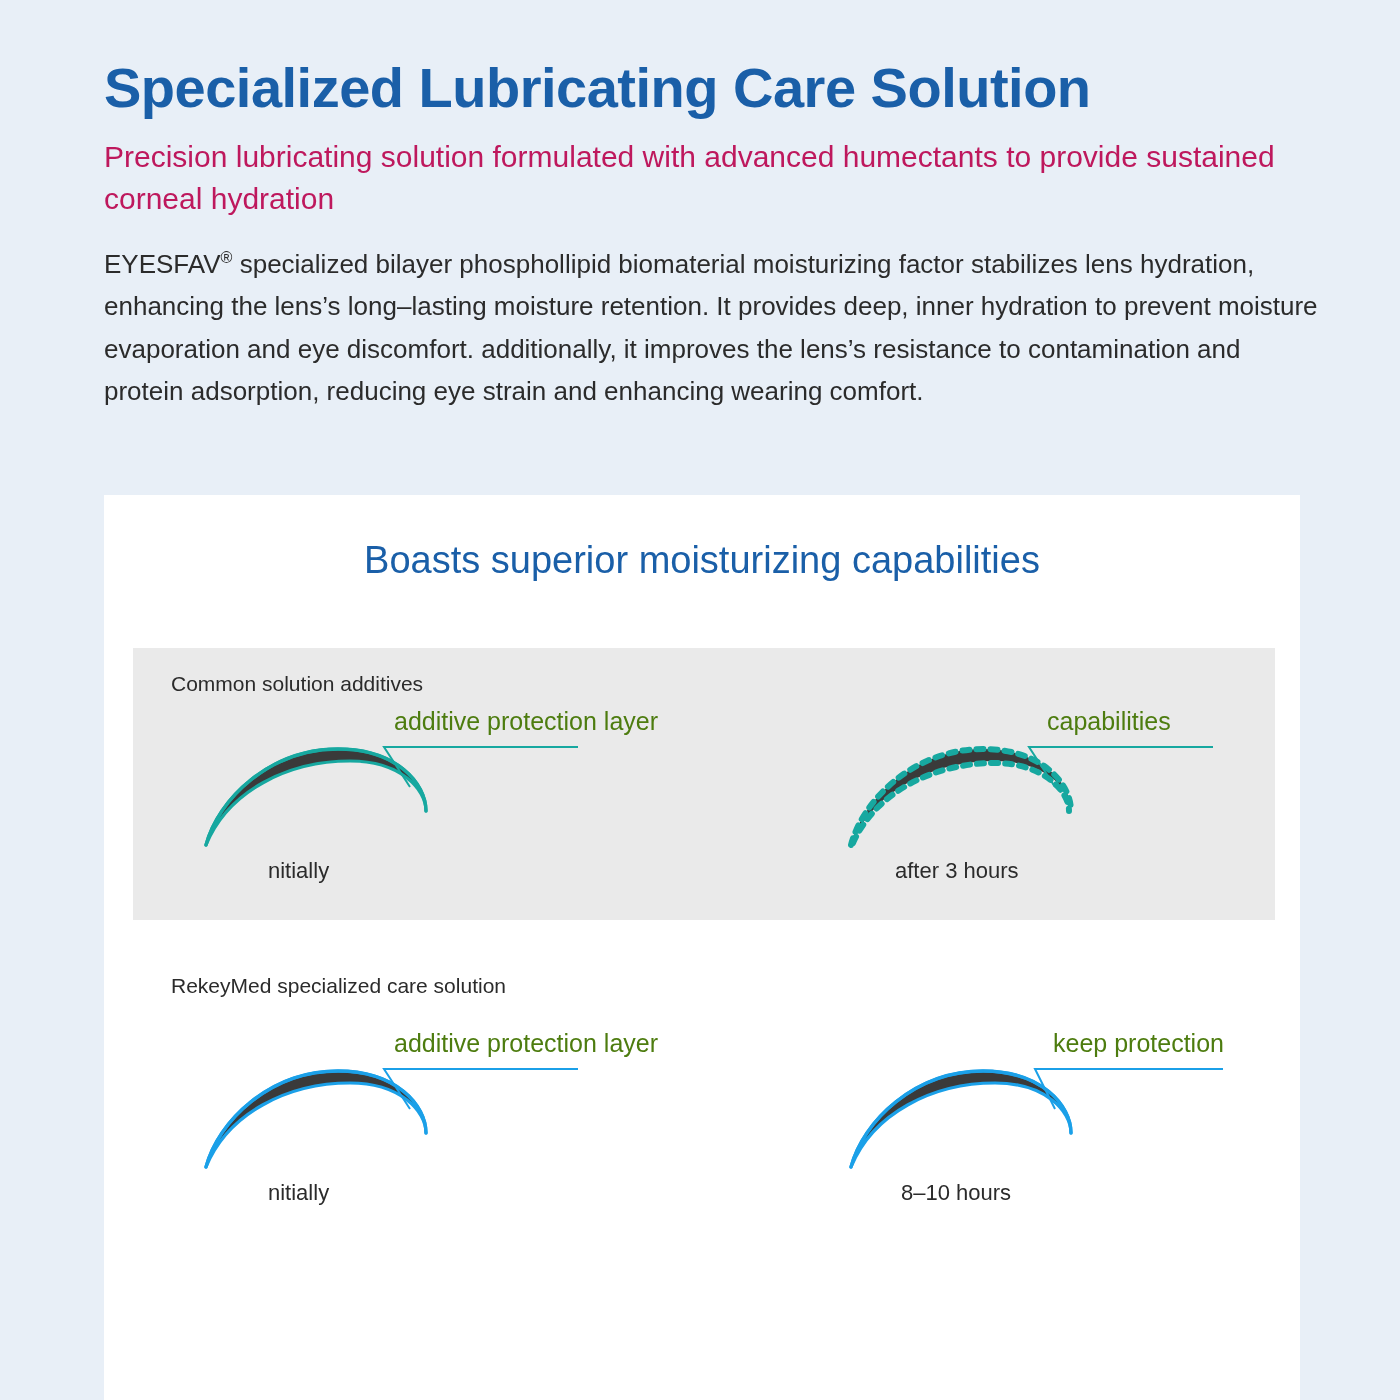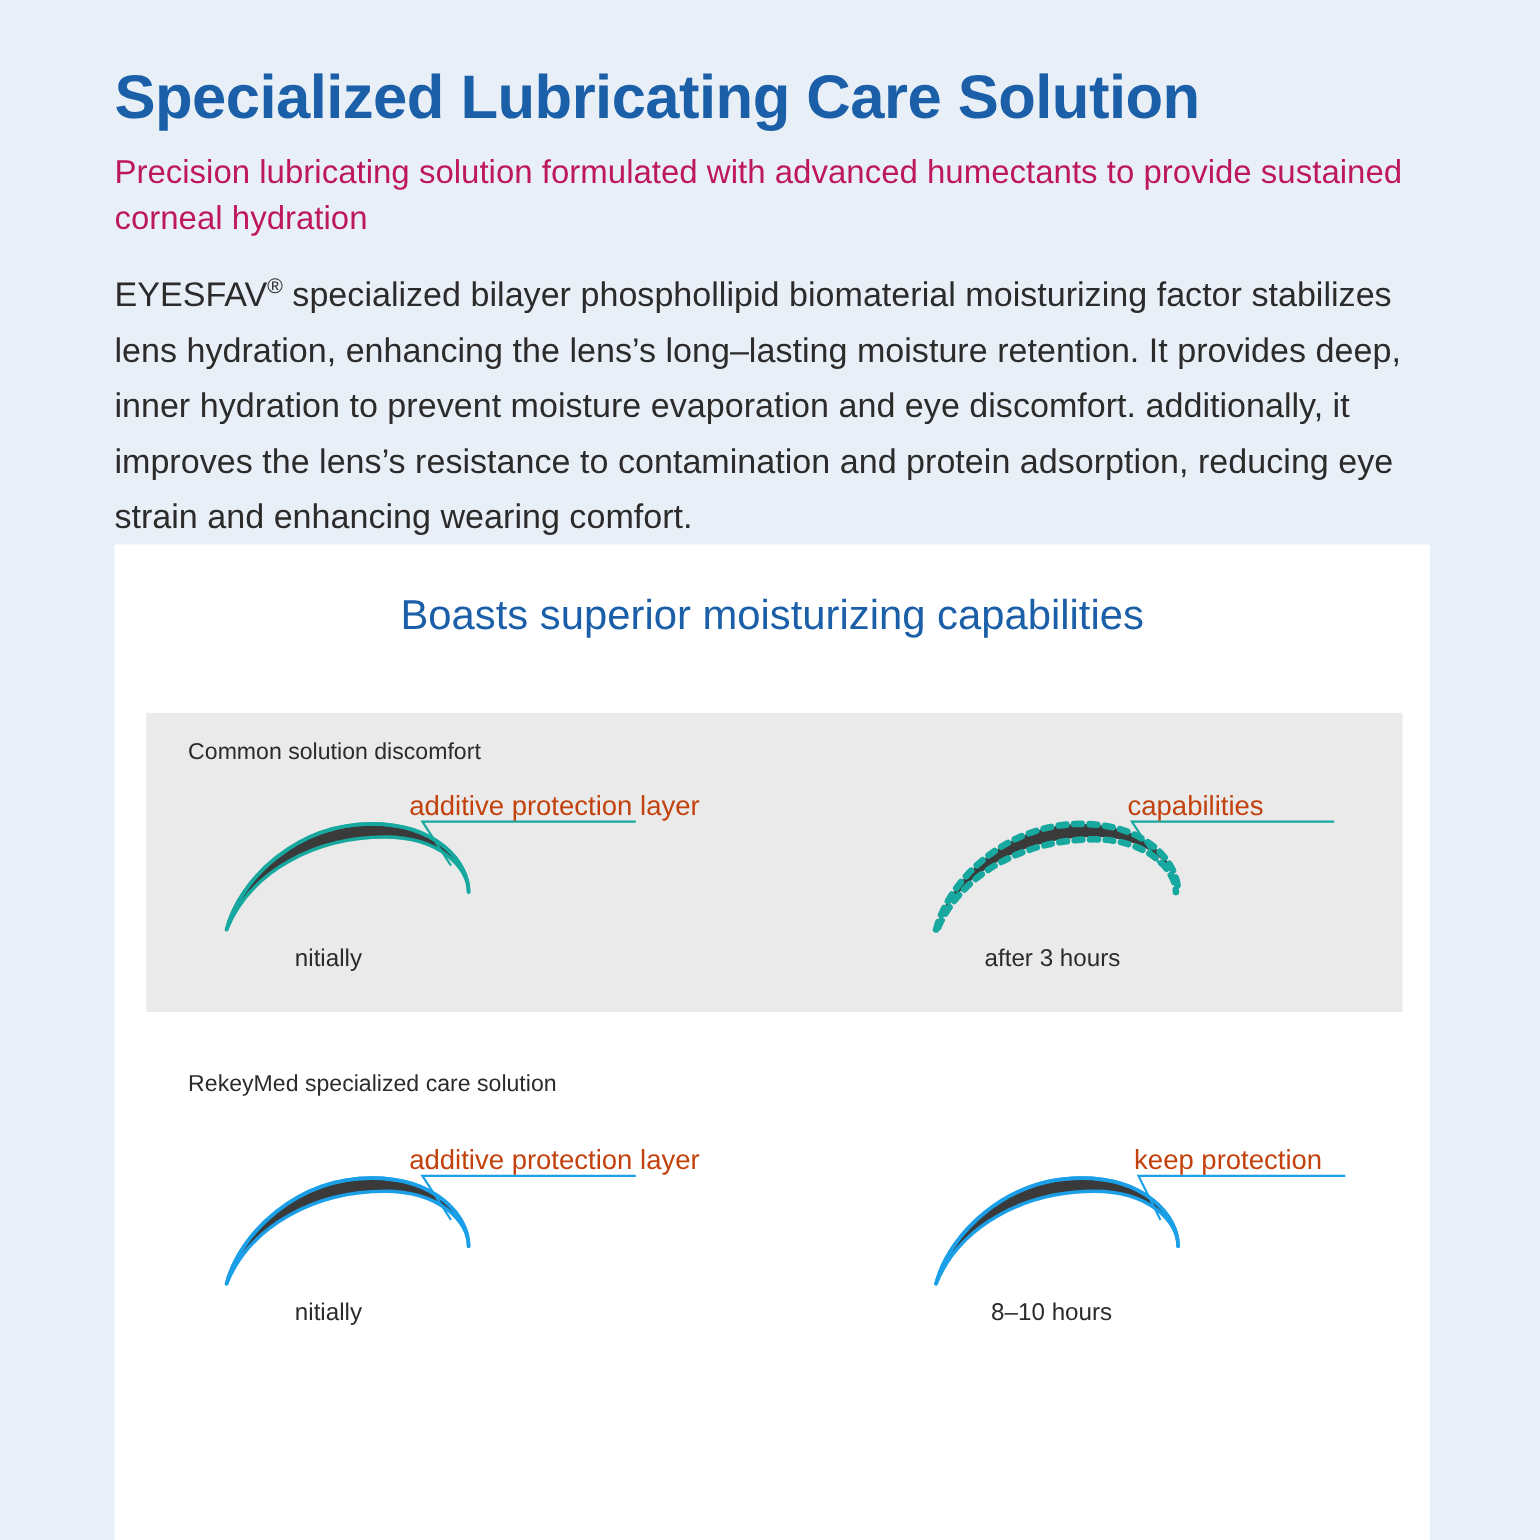--- a/index.html
+++ b/index.html
@@ -41,21 +41,21 @@
   }
   .subtitle {
     font-size: 30px;
     font-weight: normal;
     color: #be185d;
     line-height: 1.42;
     margin: 0 0 22px 0;
     max-width: 1240px;
   }
   .body-copy {
-    font-size: 31px;
+    font-size: 26px;
     line-height: 1.63;
     color: #2b2b2b;
     margin: 0;
     max-width: 1220px;
   }
   .body-copy sup {
     font-size: 0.62em;
     vertical-align: super;
     line-height: 0;
   }
@@ -125,23 +125,24 @@
     left: 0;
     top: 0;
     width: 470px;
     height: 160px;
     overflow: visible;
   }
 
   .callout {
     position: absolute;
     font-size: 25px;
-    color: #c2410c;
-    white-space: nowrap;
-    top: 16px;
+    color: #4d7c0f;
+    white-space: nowrap;
+    top: 4px;
+    margin-left: 22px;
   }
   .callout-tl { left: 184px; }
   .callout-tr { left: 192px; }
   .callout-bl { left: 184px; }
   .callout-br { left: 198px; }
 
   .caption {
     position: absolute;
     top: 155px;
     font-size: 22px;
@@ -165,21 +166,21 @@
 
     <p class="body-copy"><span>EYESFAV</span><sup>®</sup><span> specialized bilayer phosphollipid biomaterial moisturizing factor stabilizes lens hydration, enhancing the lens’s long–lasting moisture retention. It provides deep, inner hydration to prevent moisture evaporation and eye discomfort. additionally, it improves the lens’s resistance to contamination and protein adsorption, reducing eye strain and enhancing wearing comfort.</span></p>
   </div>
 
   <div class="card">
 
     <h3 class="card-heading">Boasts superior moisturizing capabilities</h3>
 
     <div class="panel panel-common">
 
-      <div class="panel-label">Common solution discomfort</div>
+      <div class="panel-label">Common solution additives</div>
 
       <div class="figure fig-tl">
         <svg viewBox="0 0 470 160">
           <path d="M 18 142 C 40 88, 100 58, 162 58 C 212 58, 238 86, 238 108 C 238 80, 208 46, 150 46 C 82 46, 30 96, 18 142 Z" fill="#3A3A3A" stroke="#17A8A0" stroke-width="3.2" stroke-linejoin="round"></path>
           <path d="M 18 142 C 30 96, 82 46, 150 46 C 208 46, 238 80, 238 108" fill="none" stroke="#17A8A0" stroke-width="3.4" stroke-linecap="round"></path>
           <path d="M 222 84 L 196 44 L 390 44" fill="none" stroke="#17A8A0" stroke-width="2"></path>
         </svg>
         <div class="callout callout-tl">additive protection layer</div>
         <div class="caption caption-tl">nitially</div>
       </div>

